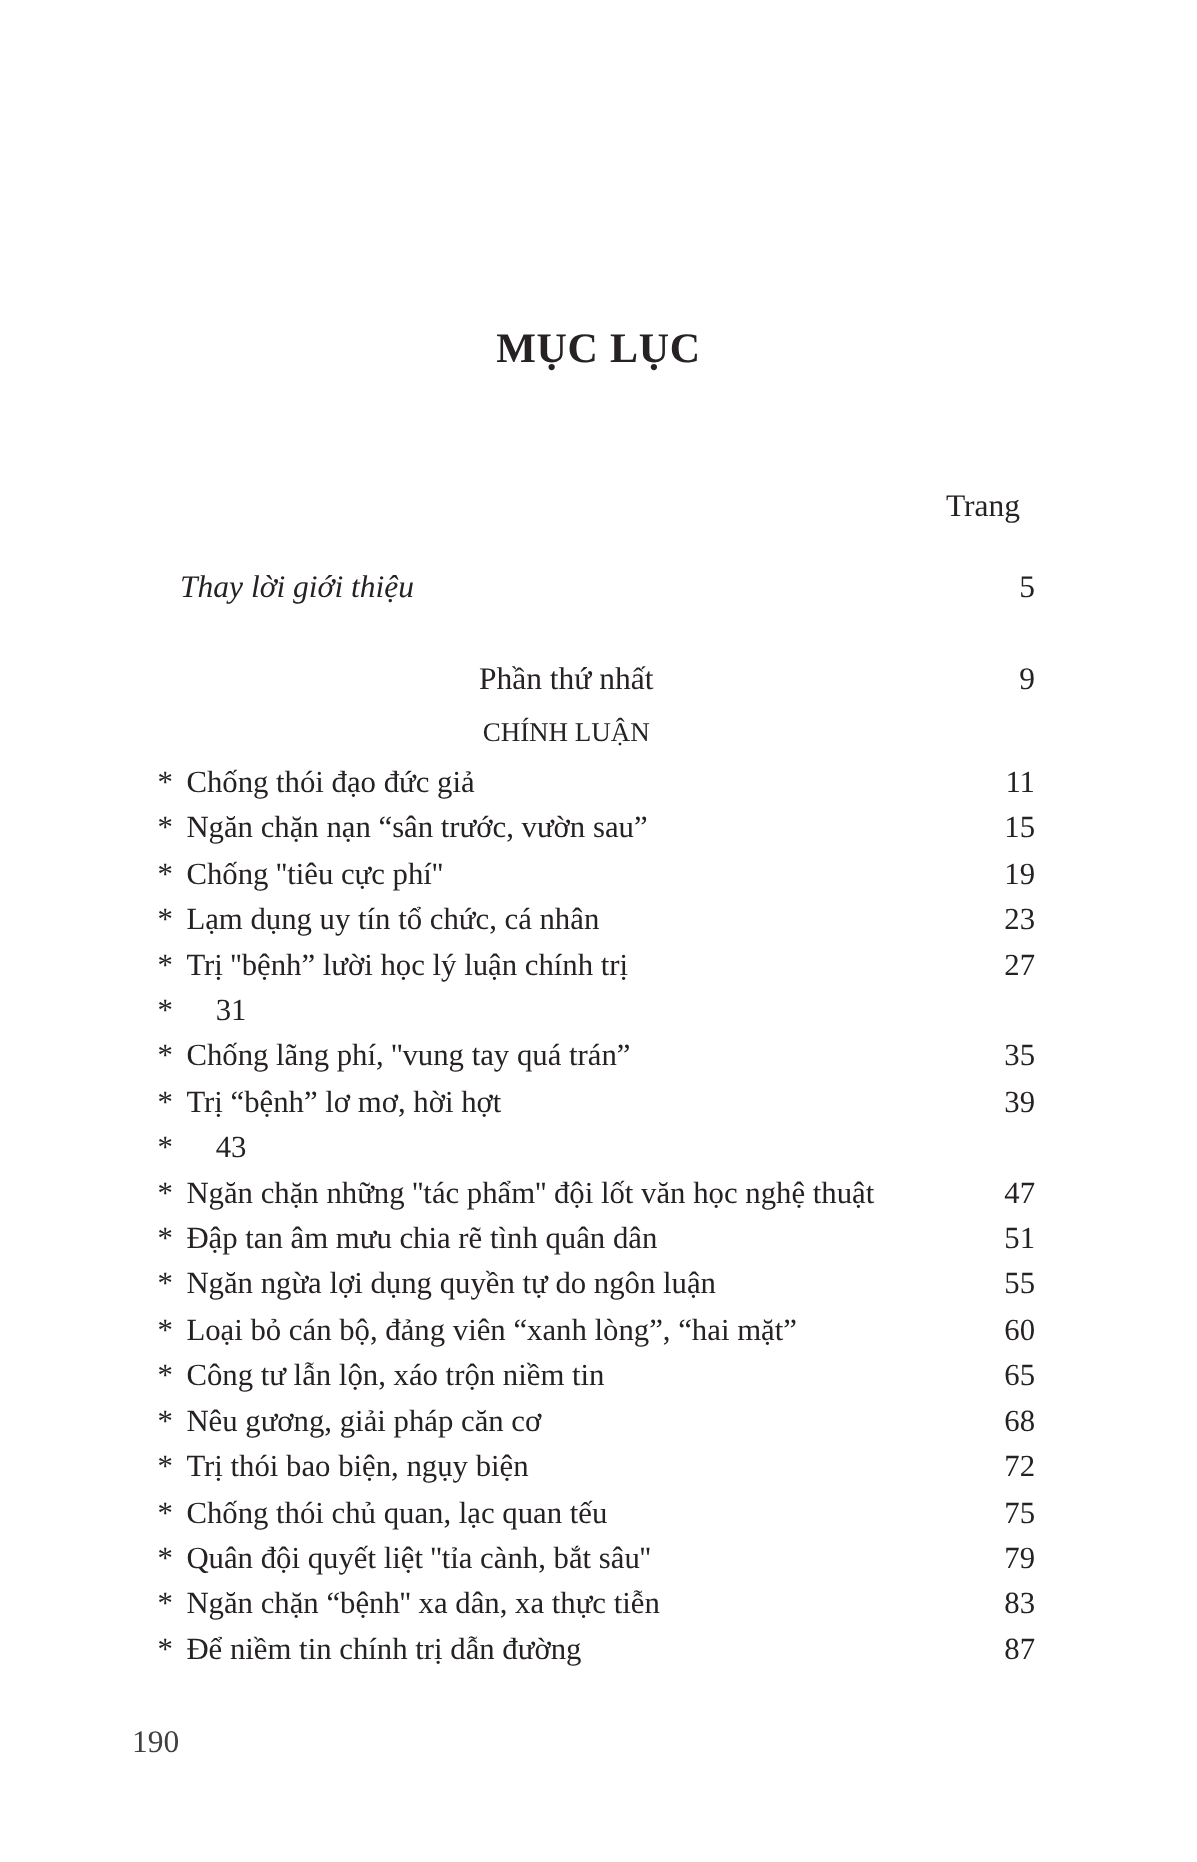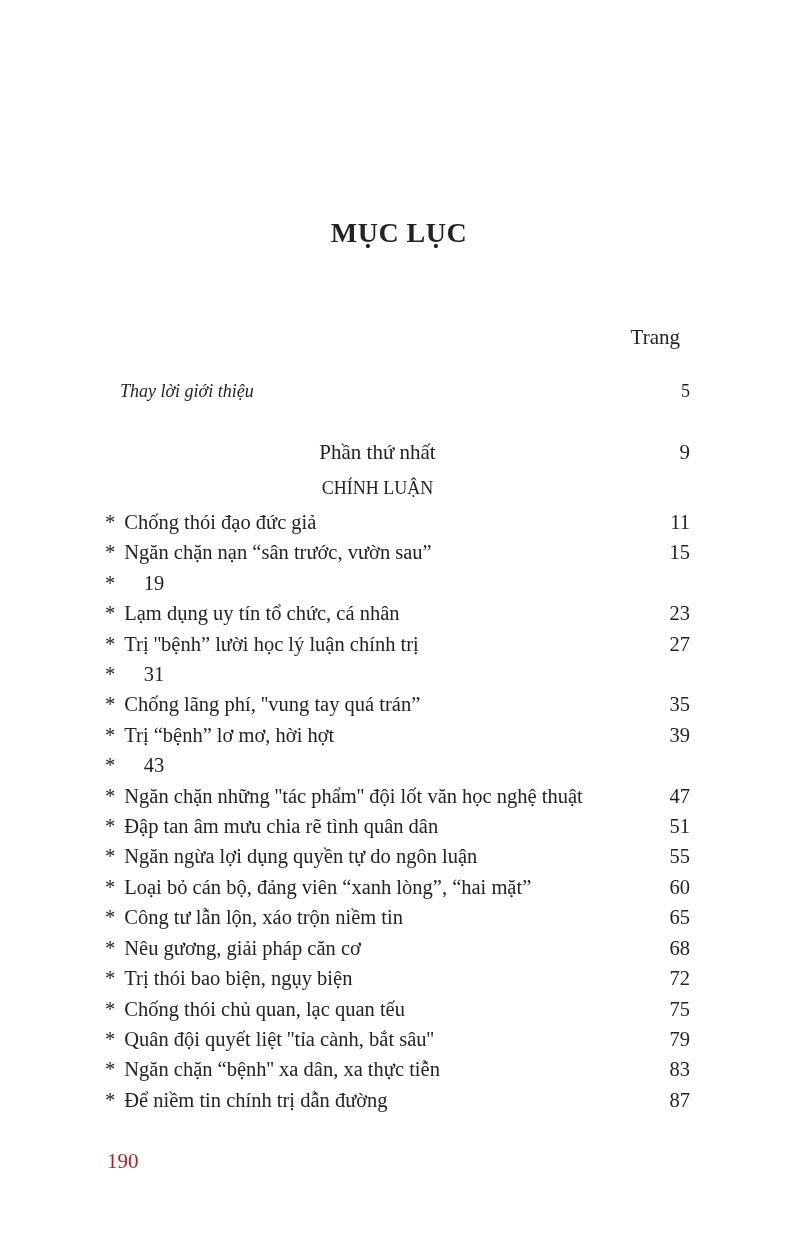--- a/index.html
+++ b/index.html
@@ -25,21 +25,21 @@
     margin-top: 75px;
     padding-right: 118px;
     text-align: right;
     font-size: 21px;
     line-height: 24px;
   }
   .intro-row {
     display: flex;
     align-items: baseline;
     margin: 29px 108px 0 120px;
-    font-size: 18px;
+    font-size: 21px;
     line-height: 26px;
     font-family: Liberation Serif, serif;
   }
   .intro-label { flex: 1; font-style: italic; }
   .intro-page { width: 40px; text-align: right; }
   .part-row {
     display: flex;
     align-items: flex-start;
     margin-top: 33px;
     padding-left: 105px;
@@ -69,22 +69,21 @@
   }
   .toc-bullet { margin-right: 9px; }
   .toc-label { flex: 1; overflow: hidden; }
   .toc-page { width: 40px; text-align: right; flex: none; }
   .folio {
     position: absolute;
     left: 88px;
     top: 1148px;
     font-size: 21px;
     line-height: 26px;
-    color: #b91c1c;
-    margin-left: 19px;
+    color: #404040;
   }
 </style>
 </head>
 <body>
 
 <div class="page">
 
   <h1 class="toc-title">MỤC LỤC</h1>
 
   <div class="trang-row">Trang</div>
@@ -109,20 +108,21 @@
   </div>
 
   <div class="toc-row">
     <span class="toc-bullet">*</span>
     <span class="toc-label">Ngăn chặn nạn “sân trước, vườn sau”</span>
     <span class="toc-page">15</span>
   </div>
 
   <div class="toc-row">
     <span class="toc-bullet">*</span>
+    <span class="toc-label">Chống ''tiêu cực phí''</span>
     <span class="toc-page">19</span>
   </div>
 
   <div class="toc-row">
     <span class="toc-bullet">*</span>
     <span class="toc-label">Lạm dụng uy tín tổ chức, cá nhân</span>
     <span class="toc-page">23</span>
   </div>
 
   <div class="toc-row">

